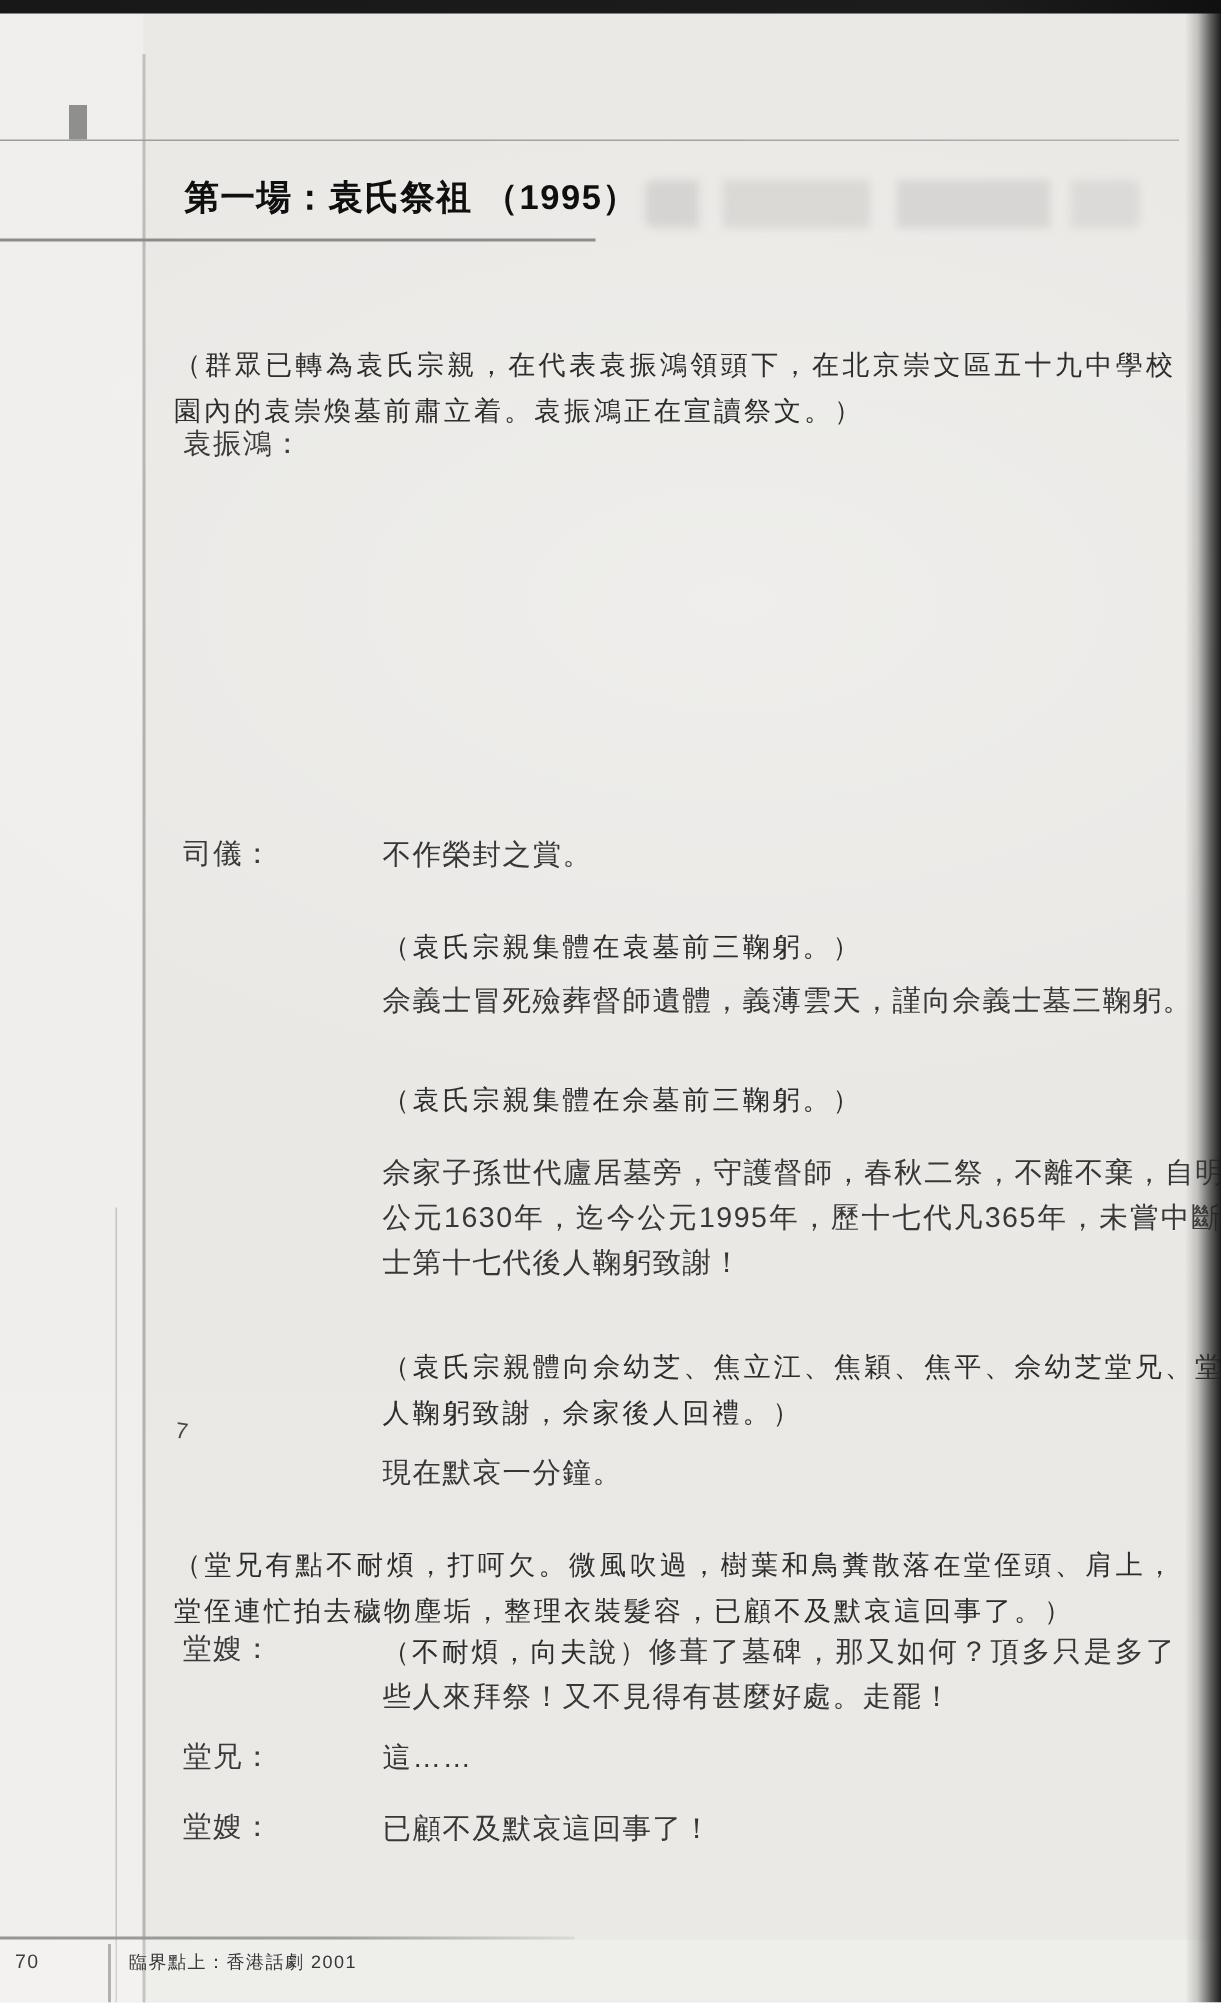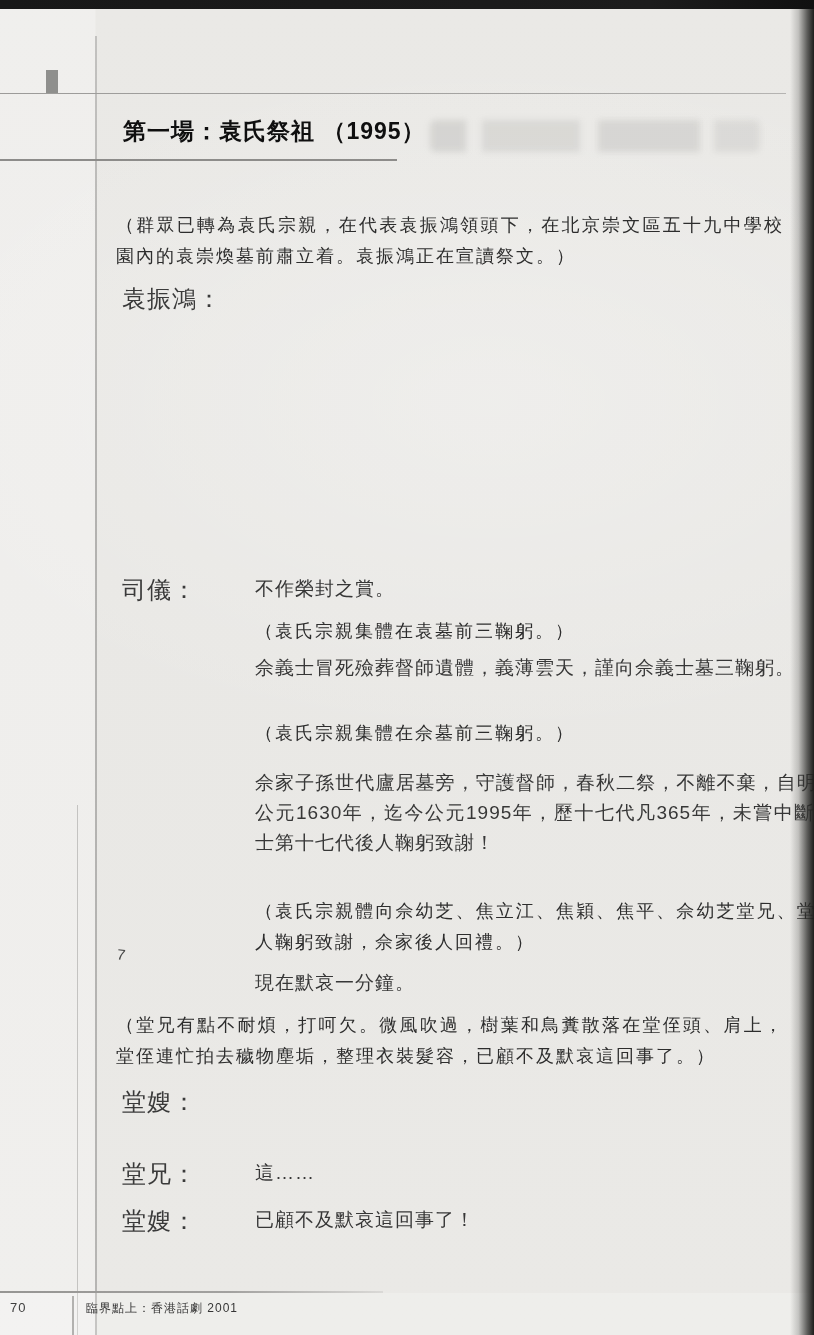--- a/index.html
+++ b/index.html
@@ -60,32 +60,32 @@
     filter: blur(3px);
     border-radius: 6px;
   }
   
   .title {
     position: absolute; left: 123px; top: 116px;
     font-size: 23px; font-weight: bold; color: #0f0f0f;
     letter-spacing: 1px; white-space: nowrap;
   }
   .abs { position: absolute; left: 122px; width: 662px; }
-  .full { left: 116px; width: 668px; }
+  .full { left: 116px; width: 668px; margin-top: 18px; }
   .dlg {
     font-size: 19px; line-height: 30px; letter-spacing: 1px;
     text-align: justify; color: #373737;
   }
   .sd {
     font-family: "Liberation Serif", serif;
     font-size: 18px; line-height: 31px; letter-spacing: 2px;
     font-weight: 500; color: #2d2d2d; text-align: justify;
   }
   .row { display: flex; }
-  .speaker { width: 133px; flex: 0 0 133px; font-size: 24px; letter-spacing: 1px; color: #3a3a3a; }
+  .speaker { width: 133px; flex: 0 0 133px; font-size: 19px; letter-spacing: 1px; color: #3a3a3a; }
   .speech { flex: 1; }
   .indent { margin-left: 133px; }
   .sd-inline { font-family: "Liberation Serif", serif; font-weight: 500; font-size: 18px; color: #2d2d2d; }
   .margin-note {
     position: absolute; left: 117px; top: 946px;
     font-size: 15px; color: #4a4a4a; transform: rotate(8deg);
   }
   
   .footer-strip {
     position: absolute; left: 0; top: 1293px; width: 814px; height: 42px;
@@ -123,21 +123,21 @@
 
 <div class="title">第一場：袁氏祭祖 （1995）</div>
 <div class="title-underline"></div>
 
 <div class="abs full sd" style="top:210px">（群眾已轉為袁氏宗親，在代表袁振鴻領頭下，在北京崇文區五十九中學校園內的袁崇煥墓前肅立着。袁振鴻正在宣讀祭文。）</div>
 
 <div class="abs row" style="top:283px">
   <div class="speaker">袁振鴻：</div>
 </div>
 
-<div class="abs row" style="top:574px">
+<div class="abs row" style="top:556px">
   <div class="speaker">司儀：</div>
   <div class="speech dlg">不作榮封之賞。</div>
 </div>
 
 <div class="abs sd indent" style="top:616px">（袁氏宗親集體在袁墓前三鞠躬。）</div>
 
 <div class="abs dlg indent" style="top:653px">佘義士冒死殮葬督師遺體，義薄雲天，謹向佘義士墓三鞠躬。</div>
 
 <div class="abs sd indent" style="top:718px">（袁氏宗親集體在佘墓前三鞠躬。）</div>
 
@@ -146,20 +146,21 @@
 <div class="abs sd indent" style="top:896px">（袁氏宗親體向佘幼芝、焦立江、焦穎、焦平、佘幼芝堂兄、堂嫂及堂侄各人鞠躬致謝，佘家後人回禮。）</div>
 
 <div class="abs dlg indent" style="top:968px">現在默哀一分鐘。</div>
 
 <div class="margin-note">7</div>
 
 <div class="abs full sd" style="top:1010px">（堂兄有點不耐煩，打呵欠。微風吹過，樹葉和鳥糞散落在堂侄頭、肩上，堂侄連忙拍去穢物塵垢，整理衣裝髮容，已顧不及默哀這回事了。）</div>
 
 <div class="abs row" style="top:1086px">
   <div class="speaker">堂嫂：</div>
+  <div class="speech dlg"><span class="sd-inline">（不耐煩，向夫說）</span><span>修葺了墓碑，那又如何？頂多只是多了些人來拜祭！又不見得有甚麼好處。走罷！</span></div>
 </div>
 
 <div class="abs row" style="top:1158px">
   <div class="speaker">堂兄：</div>
   <div class="speech dlg">這……</div>
 </div>
 
 <div class="abs row" style="top:1205px">
   <div class="speaker">堂嫂：</div>
   <div class="speech dlg">已顧不及默哀這回事了！</div>

